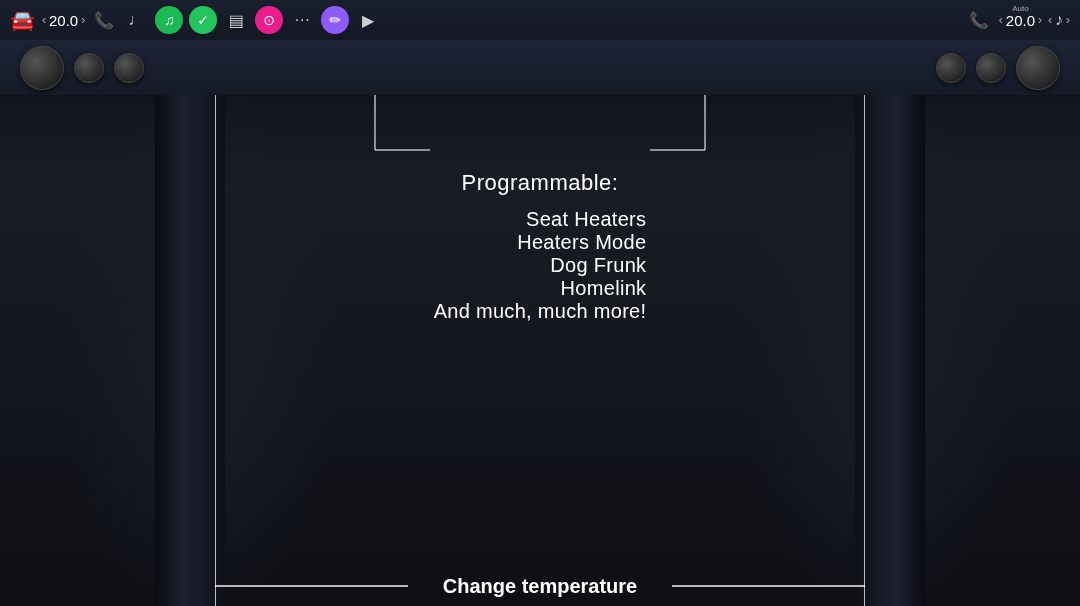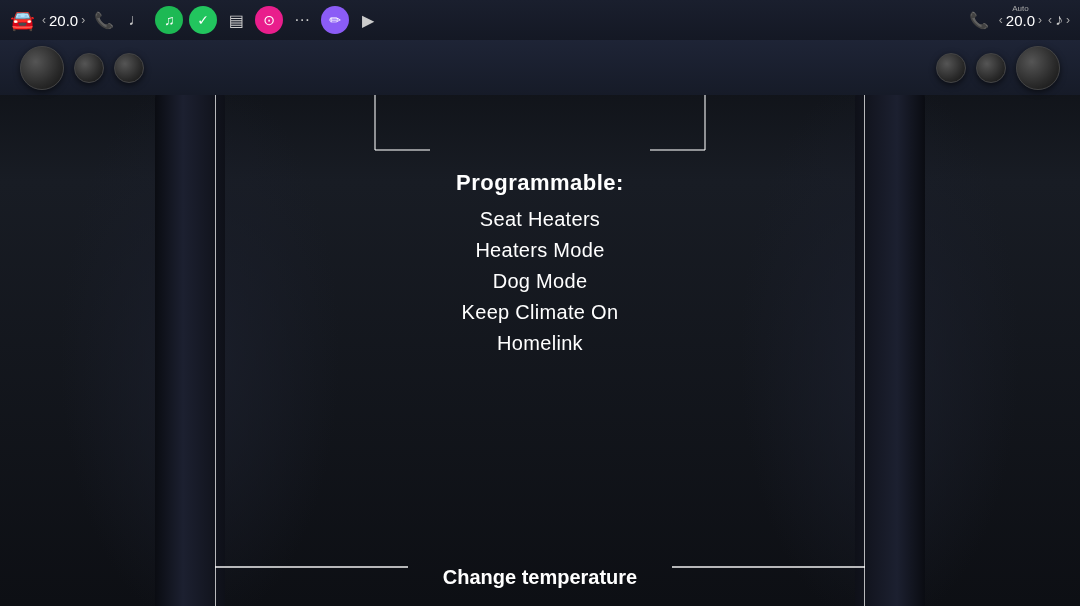--- a/index.html
+++ b/index.html
@@ -186,51 +186,51 @@
       display: flex;
       flex-direction: column;
       align-items: center;
       justify-content: flex-start;
       z-index: 7;
       padding-top: 10px;
     }
 
     .programmable-label {
       font-size: 22px;
-      font-weight: 700;
+      font-weight: 400;
       color: #fff;
       margin-top: 70px;
       margin-bottom: 12px;
       letter-spacing: 0.5px;
     }
 
     .feature-list {
       display: flex;
       flex-direction: column;
-      align-items: center;
-      gap: 8px;
+      align-items: flex-end;
       list-style: none;
     }
 
     .feature-item {
       font-size: 20px;
       color: #fff;
       font-weight: 400;
       text-align: center;
       letter-spacing: 0.3px;
     }
 
     
     .bottom-bar {
       position: absolute;
       bottom: 0;
       left: 0;
       right: 0;
       height: 40px;
       display: flex;
+      align-items: center;
       justify-content: center;
       z-index: 8;
     }
 
     .bottom-line-left {
       flex: 1;
       height: 1.5px;
       background: rgba(255,255,255,0.7);
       margin: 0 20px 0 215px;
     }
@@ -326,23 +326,23 @@
 </div>
 
 <div class="outline-box"></div>
 
 <div class="main-content">
   <div class="programmable-label">Programmable:</div>
 
   <ul class="feature-list">
     <li class="feature-item">Seat Heaters</li>
     <li class="feature-item">Heaters Mode</li>
-    <li class="feature-item">Dog Mode</li>
-    <li class="feature-item">Keep Climate On</li>
+    <li class="feature-item">Dog Frunk</li>
     <li class="feature-item">Homelink</li>
+    <li class="feature-item">And much, much more!</li>
   </ul>
 </div>
 
 <div class="bottom-bar">
   <div class="bottom-line-left"></div>
   <div class="bottom-label">Change temperature</div>
   <div class="bottom-line-right"></div>
 </div>
 
 </body></html>

